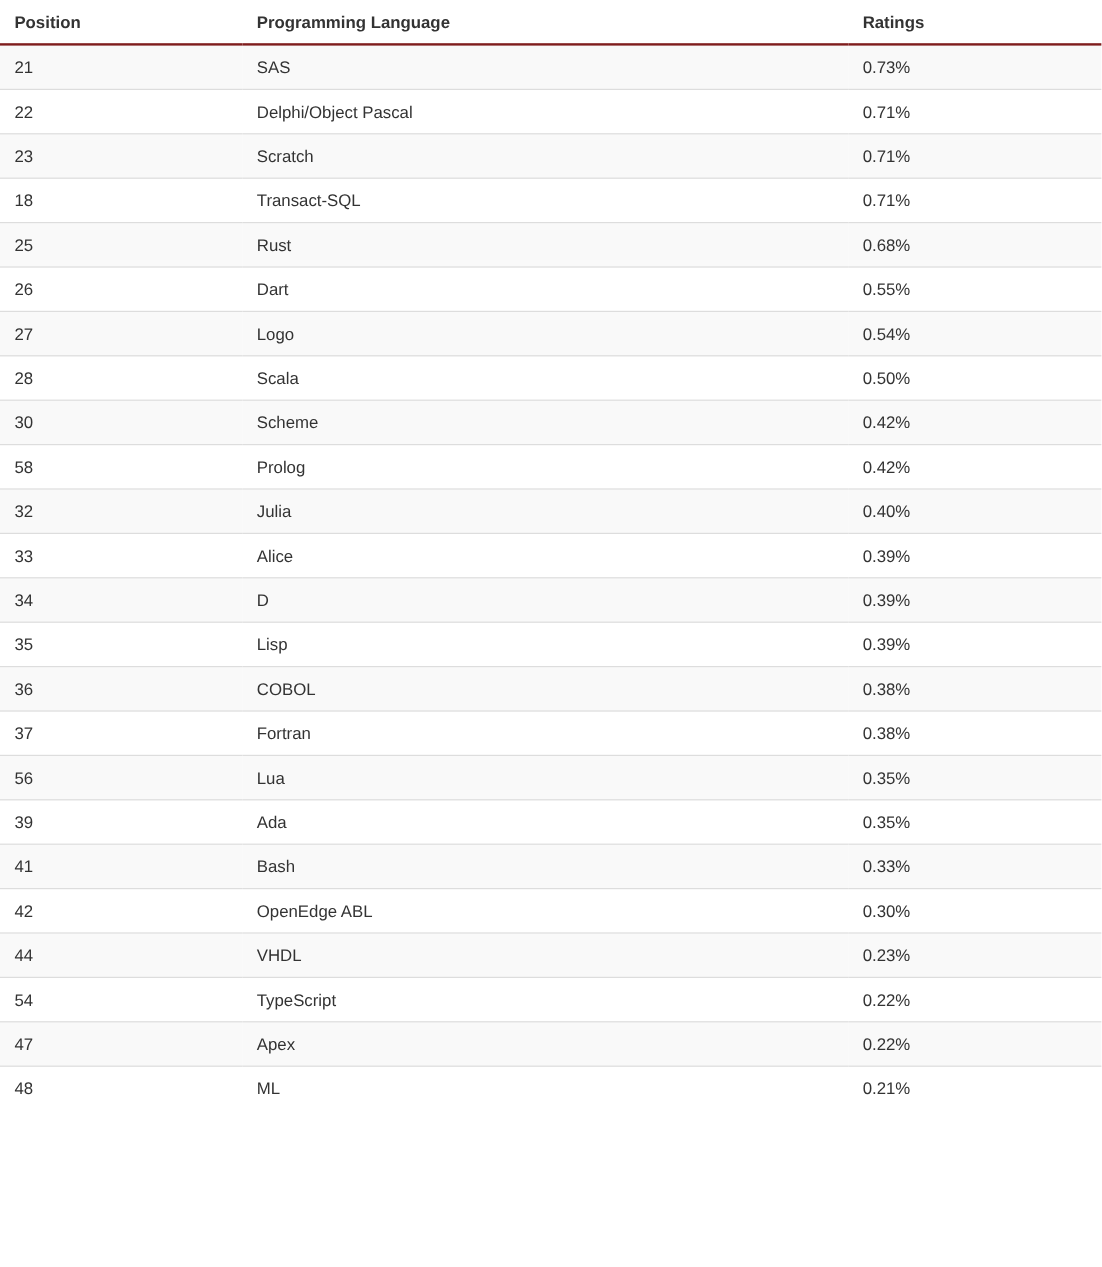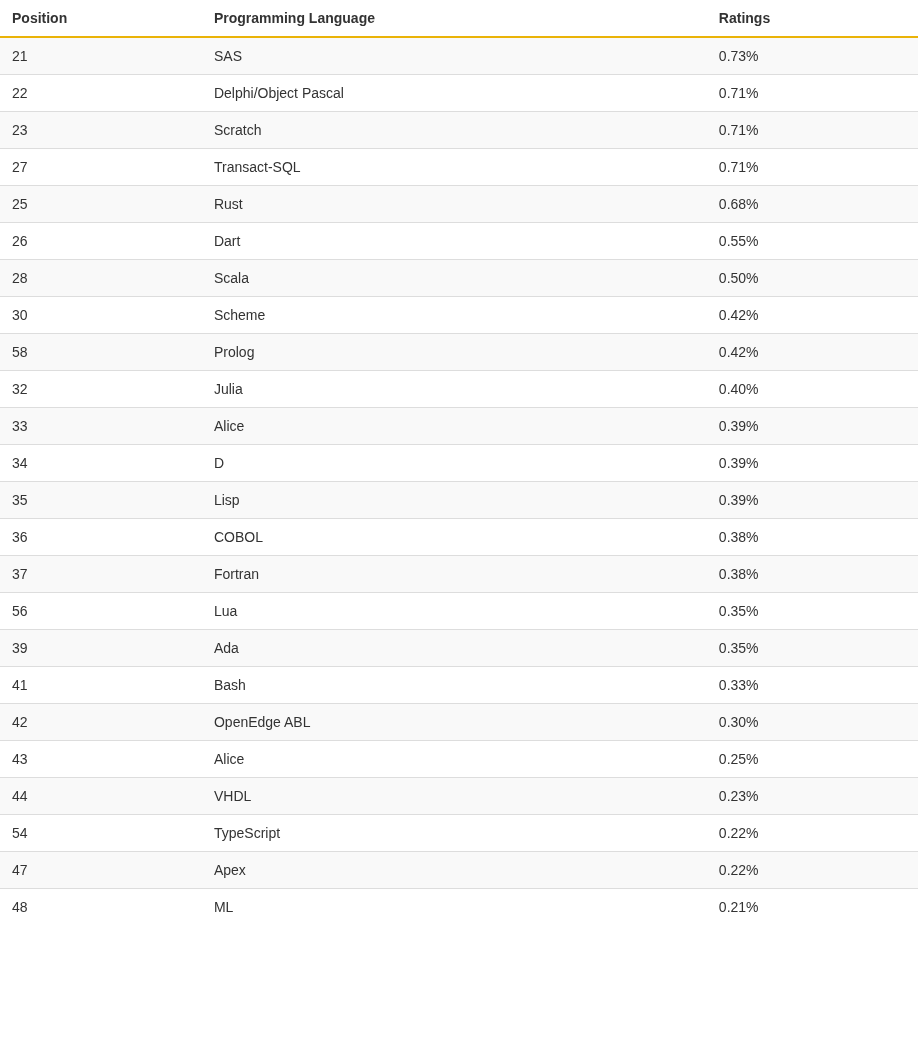--- a/index.html
+++ b/index.html
@@ -14,21 +14,21 @@
   }
   table {
     width: 100%;
     border-collapse: collapse;
     table-layout: fixed;
   }
   thead th {
     text-align: left;
     font-weight: 700;
     padding: 10px 12px;
-    border-bottom: 2px solid #eab308;
+    border-bottom: 2px solid #7f1d1d;
     color: #333;
     font-size: 14px;
   }
   tbody td {
     padding: 10px 12px;
     border-top: 1px solid #ddd;
     color: #333;
     font-size: 14px;
   }
   tbody tr:nth-child(odd) {
@@ -67,33 +67,38 @@
         <td>22</td>
         <td>Delphi/Object Pascal</td>
         <td>0.71%</td>
       </tr>
       <tr>
         <td>23</td>
         <td>Scratch</td>
         <td>0.71%</td>
       </tr>
       <tr>
-        <td>27</td>
+        <td>18</td>
         <td>Transact-SQL</td>
         <td>0.71%</td>
       </tr>
       <tr>
         <td>25</td>
         <td>Rust</td>
         <td>0.68%</td>
       </tr>
       <tr>
         <td>26</td>
         <td>Dart</td>
         <td>0.55%</td>
+      </tr>
+      <tr>
+        <td>27</td>
+        <td>Logo</td>
+        <td>0.54%</td>
       </tr>
       <tr>
         <td>28</td>
         <td>Scala</td>
         <td>0.50%</td>
       </tr>
       <tr>
         <td>30</td>
         <td>Scheme</td>
         <td>0.42%</td>
@@ -147,25 +152,20 @@
         <td>41</td>
         <td>Bash</td>
         <td>0.33%</td>
       </tr>
       <tr>
         <td>42</td>
         <td>OpenEdge ABL</td>
         <td>0.30%</td>
       </tr>
       <tr>
-        <td>43</td>
-        <td>Alice</td>
-        <td>0.25%</td>
-      </tr>
-      <tr>
         <td>44</td>
         <td>VHDL</td>
         <td>0.23%</td>
       </tr>
       <tr>
         <td>54</td>
         <td>TypeScript</td>
         <td>0.22%</td>
       </tr>
       <tr>

